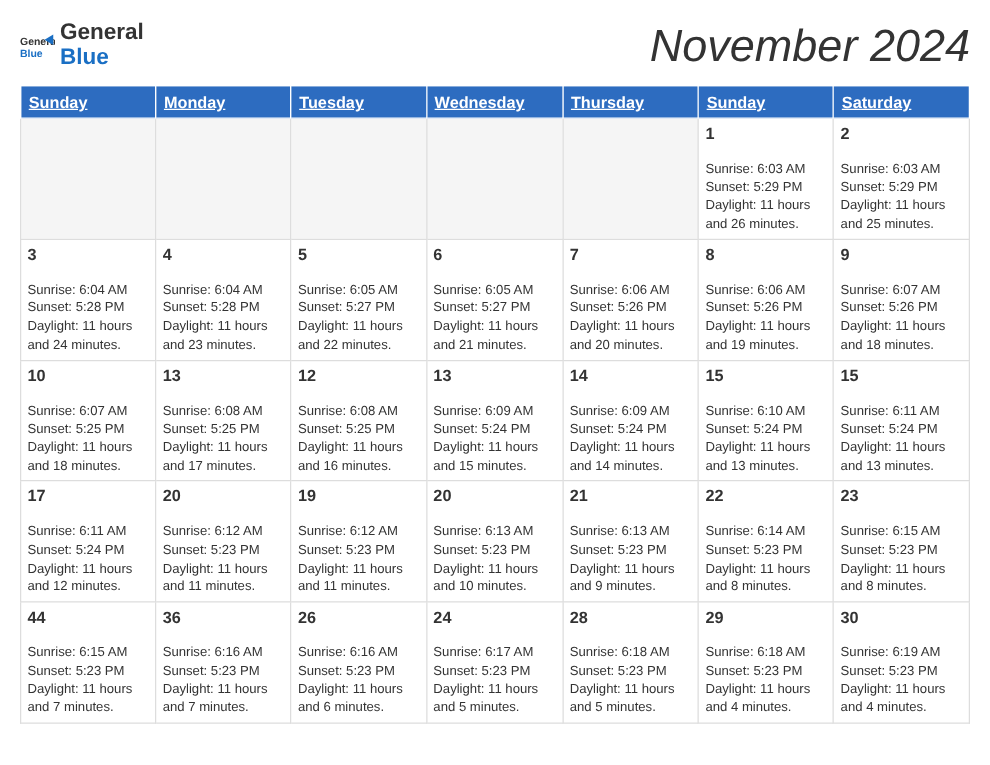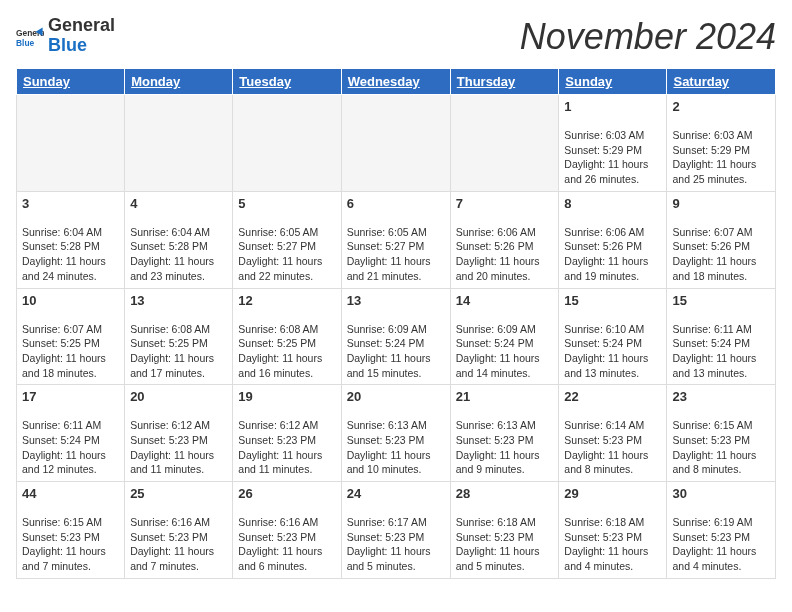--- a/index.html
+++ b/index.html
@@ -271,21 +271,21 @@
         </td>
       </tr>
       <tr>
         <td>
           <span class="day-number">44</span>
           <div class="day-info">Sunrise: 6:15 AM
 Sunset: 5:23 PM
 Daylight: 11 hours and 7 minutes.</div>
         </td>
         <td>
-          <span class="day-number">25</span>
+          <span class="day-number">36</span>
           <div class="day-info">Sunrise: 6:16 AM
 Sunset: 5:23 PM
 Daylight: 11 hours and 7 minutes.</div>
         </td>
         <td>
           <span class="day-number">26</span>
           <div class="day-info">Sunrise: 6:16 AM
 Sunset: 5:23 PM
 Daylight: 11 hours and 6 minutes.</div>
         </td>

